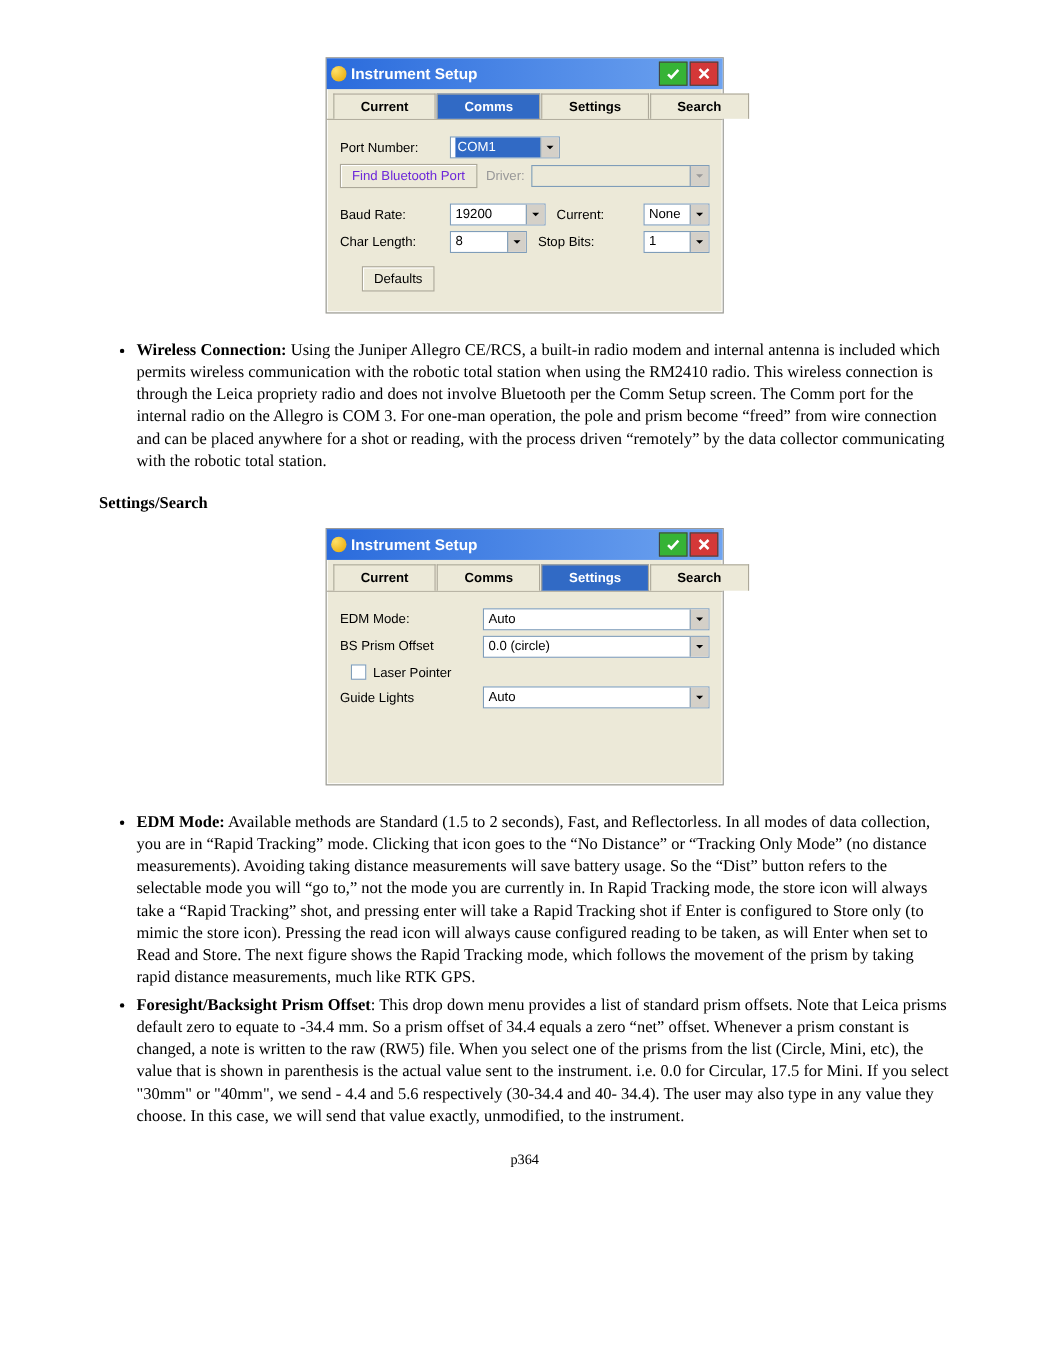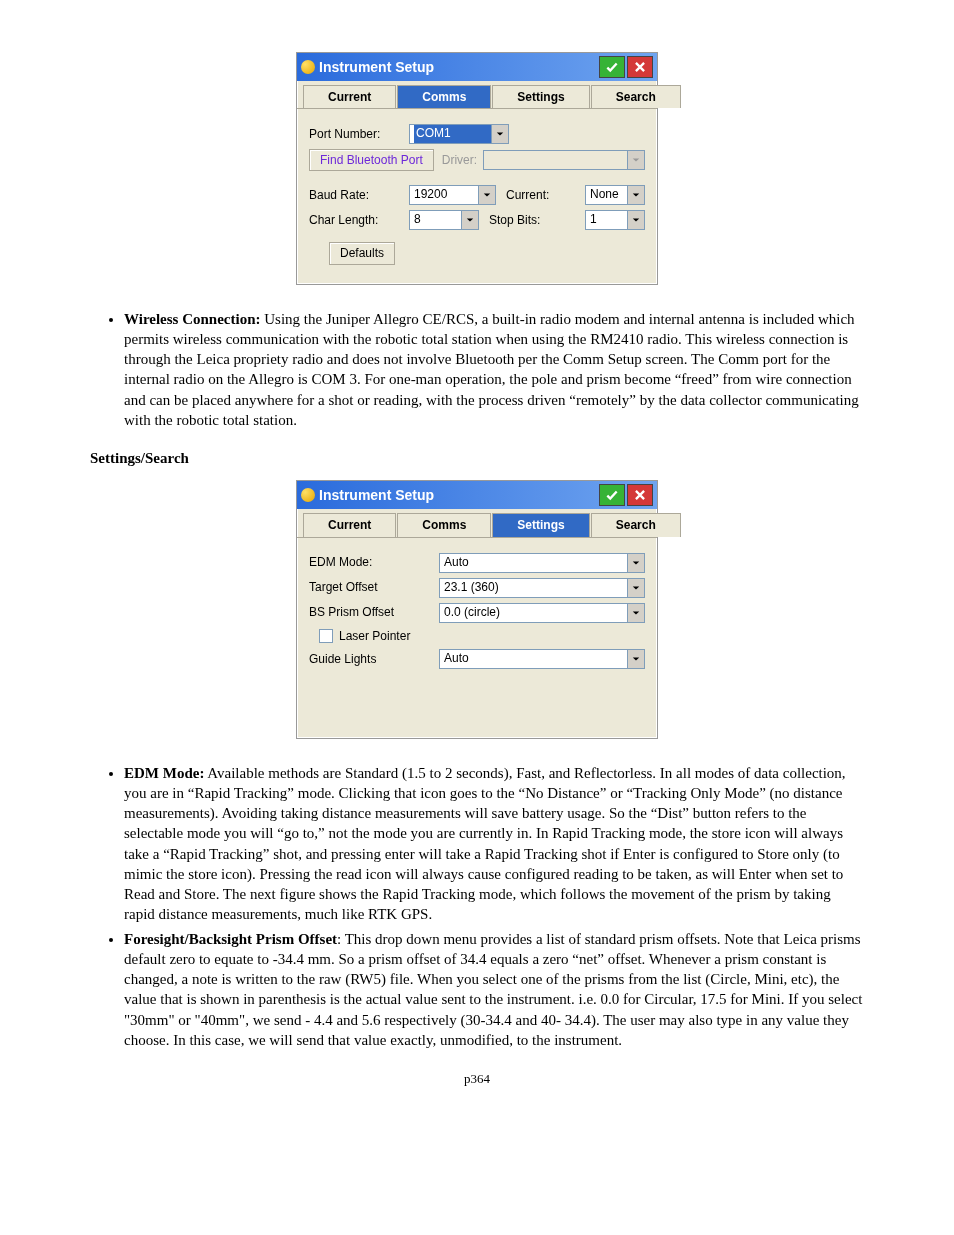--- a/index.html
+++ b/index.html
@@ -219,31 +219,20 @@
         <span class="combo" style="flex:1">
           <span class="val">Auto</span>
           <span class="arrow">
               <svg viewBox="0 0 10 10">
                 <path d="M1 3l4 4 4-4z" fill="#000"></path>
               </svg>
             </span>
         </span>
       </div>
       <div class="row">
-        <span class="lbl-wide">Target Offset</span>
-        <span class="combo" style="flex:1">
-          <span class="val">23.1 (360)</span>
-          <span class="arrow">
-              <svg viewBox="0 0 10 10">
-                <path d="M1 3l4 4 4-4z" fill="#000"></path>
-              </svg>
-            </span>
-        </span>
-      </div>
-      <div class="row">
         <span class="lbl-wide">BS Prism Offset</span>
         <span class="combo" style="flex:1">
           <span class="val">0.0 (circle)</span>
           <span class="arrow">
               <svg viewBox="0 0 10 10">
                 <path d="M1 3l4 4 4-4z" fill="#000"></path>
               </svg>
             </span>
         </span>
       </div>

